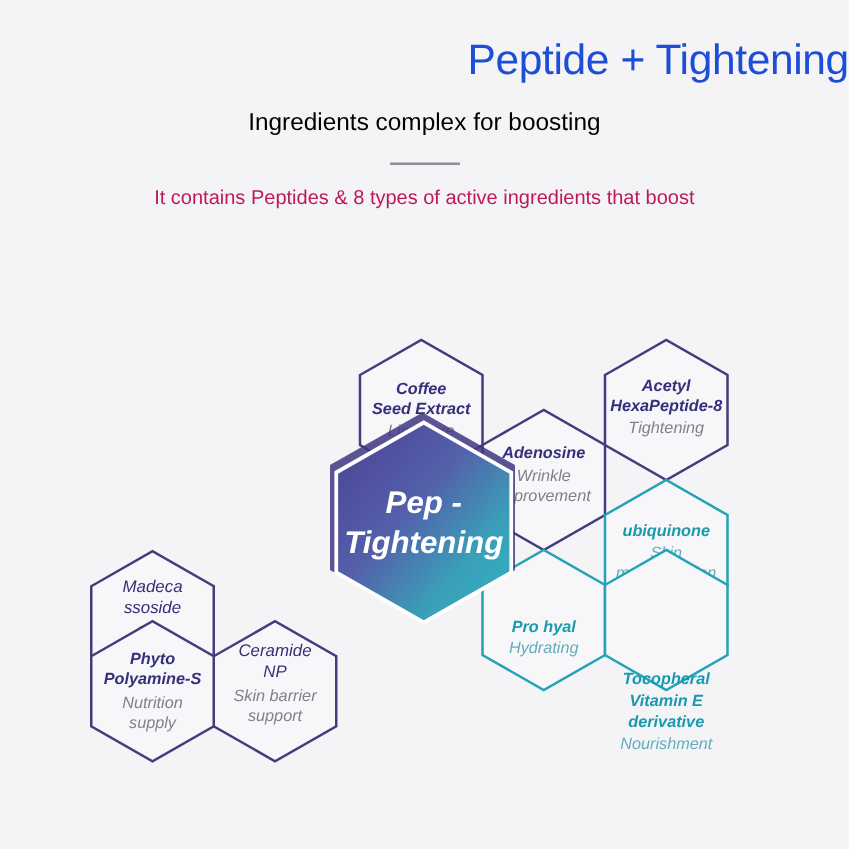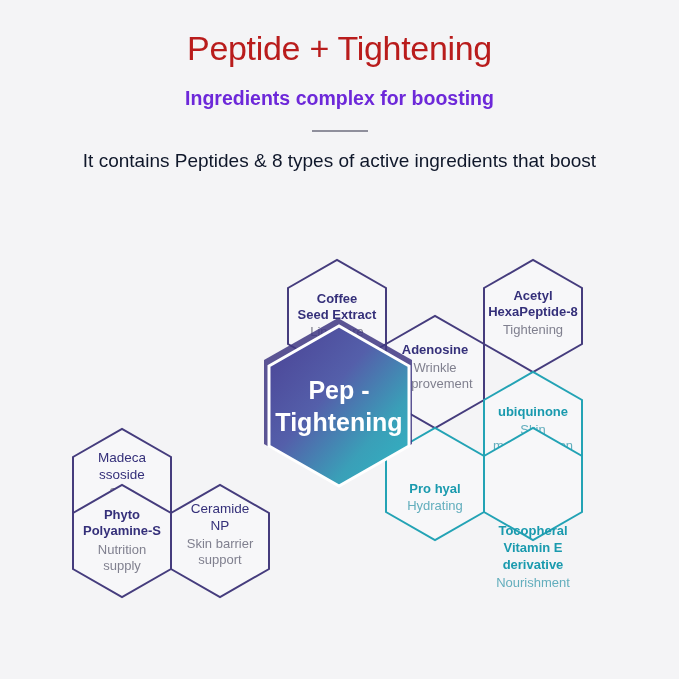--- a/index.html
+++ b/index.html
@@ -27,53 +27,55 @@
     left: 0;
     width: 679px;
     text-align: center;
   }
   .title {
     margin: 0;
     padding-top: 28px;
     font-size: 34px;
     font-weight: 400;
     letter-spacing: -0.3px;
-    color: #b91c1c;
+    color: #1d4ed8;
     line-height: 1.2;
+    text-align: right;
   }
   .subtitle {
     margin: 0;
     padding-top: 16px;
     font-size: 19.5px;
-    font-weight: 700;
-    color: #6d28d9;
+    font-weight: 400;
+    color: #000000;
     line-height: 1.42;
   }
   .divider {
     width: 56px;
     height: 1.5px;
     background: #8f8f9c;
     margin: 18px auto 0 auto;
   }
   .bodytext {
     margin: 0;
     padding-top: 15px;
-    font-size: 19px;
-    font-weight: 400;
-    color: #0f172a;
+    font-size: 16px;
+    font-weight: 400;
+    color: #be185d;
     line-height: 1.5;
   }
 
   
   .diagram {
     position: absolute;
-    top: 236px;
+    top: 248px;
     left: 0;
     width: 679px;
     height: 431px;
+    font-style: italic;
   }
   svg { display: block; }
 
   .hex-outline-purple {
     fill: #f7f7f9;
     stroke: #453c7d;
     stroke-width: 2;
     stroke-linejoin: miter;
   }
   .hex-outline-teal {

